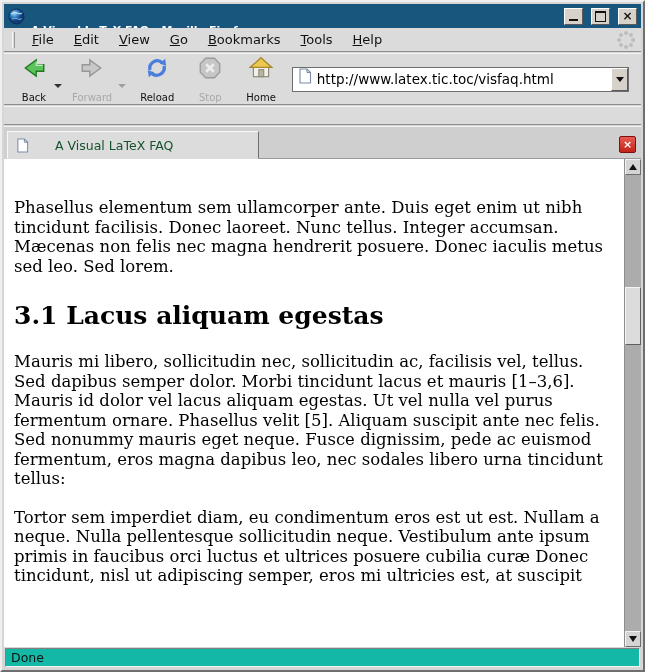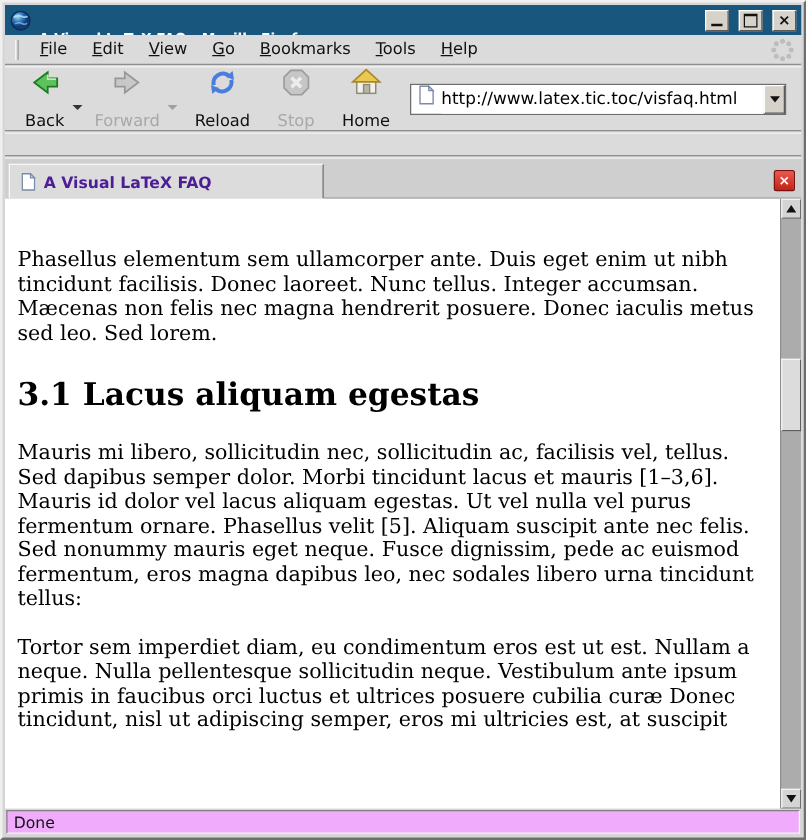--- a/index.html
+++ b/index.html
@@ -38,21 +38,21 @@
   }
   .menu-item::first-letter { text-decoration:underline; }
   .throbber { margin-left:auto; margin-right:4px; width:22px; height:22px; }
   
   .navbar {
     position:absolute; left:2px; right:2px; top:51px; height:52px;
     background:#DBDBDB; border-top:1px solid #F4F4F4; border-bottom:1px solid #8E8E8E;
     display:flex; align-items:center; padding:2px 10px 2px 12px;
   }
   .navbtn { display:flex; flex-direction:column; align-items:center; justify-content:center; padding:1px 4px; cursor:default; }
-  .navbtn .lbl { font-size:13px; color:#111; margin-top:11px; }
+  .navbtn .lbl { font-size:10px; color:#111; margin-top:11px; }
   .navbtn.disabled .lbl { color:#A8A8A8; }
   .caret { width:0; height:0; border-left:4px solid transparent; border-right:4px solid transparent; border-top:4px solid #333; margin:14px 6px 0 2px; }
   .caret.disabled { border-top-color:#A0A0A0; }
   .urlbox {
     flex:1; height:25px; margin-left:12px; margin-right:2px;
     border:1px solid #6E6E6E; background:#fff;
     display:flex; align-items:flex-start;
   }
   .urlbox .favicon { margin:0 5px 0 5px; flex:0 0 auto; }
   .urlbox input {
@@ -74,21 +74,21 @@
   .tabbar {
     position:absolute; left:2px; right:2px; top:124px; height:33px;
     background:#CFCFCF; border-top:1px solid #F4F4F4;
     display:flex; align-items:flex-end;
   }
   .tab {
     width:252px; height:28px; margin-left:3px;
     background:#DCDCDC; border:1px solid; border-color:#F8F8F8 #6E6E6E #DCDCDC #F8F8F8;
     display:flex; align-items:center; gap:6px; padding:0 8px; cursor:default;
   }
-  .tab .tab-title { font-size:12.5px; font-weight:bold; color:#4c1d95; white-space:nowrap; overflow:hidden; }
+  .tab .tab-title { font-size:12.5px; font-weight:normal; color:#14532d; white-space:nowrap; overflow:hidden;margin-left:20px; }
   .tab-rest { flex:1; height:28px; border-bottom:1px solid #9a9a9a; display:flex; align-items:center; justify-content:flex-end; padding-right:5px; }
   .tab-close {
     width:17px; height:17px; border:1px solid #7A1010; border-radius:2px;
     background:linear-gradient(#E85A50,#C22318);
     color:#fff; font-size:11px; font-weight:bold; line-height:15px; text-align:center; cursor:default;
   }
   
   .content {
     position:absolute; left:2px; right:2px; top:157px; bottom:23px;
     background:#fff; overflow:hidden;
@@ -117,21 +117,21 @@
     position:absolute; left:0; right:0; top:128px; height:58px; background:#DCDCDC;
     border:1px solid; border-color:#F4F4F4 #5F5F5F #5F5F5F #F4F4F4; cursor:default;
   }
   
   .statusbar {
     position:absolute; left:2px; right:2px; bottom:2px; height:21px;
     background:#D6D6D6; padding:1px;
   }
   .status-field {
     width:100%; height:100%; border:1px solid; border-color:#808080 #F4F4F4 #F4F4F4 #808080;
-    font-size:12.5px; color:#111; display:flex; align-items:center; padding-left:5px; background:#f0abfc;
+    font-size:12.5px; color:#111; display:flex; align-items:center; padding-left:5px; background:#14b8a6;
   }
   svg { display:block; }
 </style>
 </head>
 <body>
 
 <div class="window">
 
   <div class="titlebar">
     <span>

